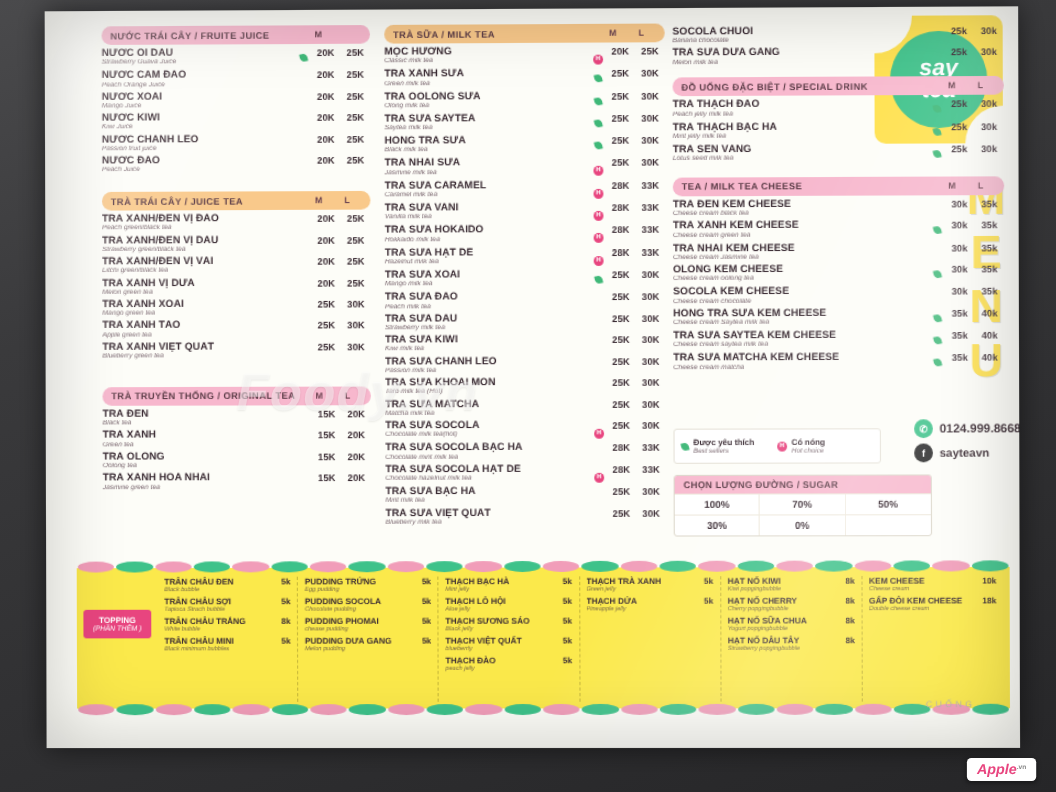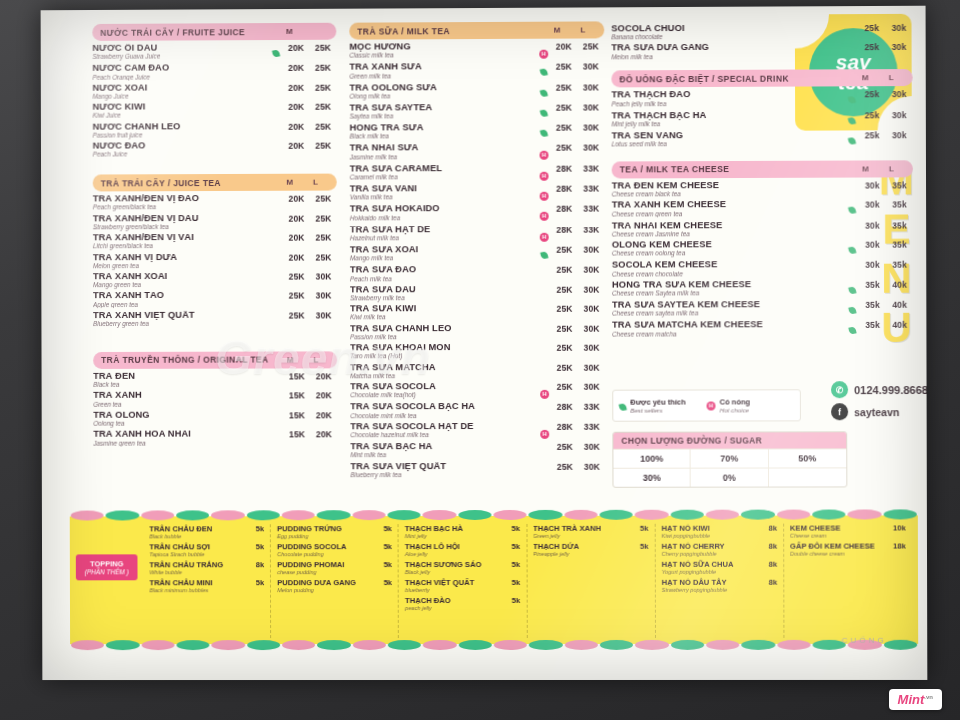--- a/index.html
+++ b/index.html
@@ -985,14 +985,14 @@
           </div>
         </div>
       </div>
   </div>
 
   <div class="wm-sub">CUỐNG</div>
   <div class="sheen"></div>
   <div class="vignette"></div>
 </div>
 
-<div class="watermark">Green.vn</div>
-<div class="foody"><span>Mint</span><sup>.vn</sup></div>
+<div class="watermark">Foody.vn</div>
+<div class="foody"><span>Apple</span><sup>.vn</sup></div>
 
 </body></html>

